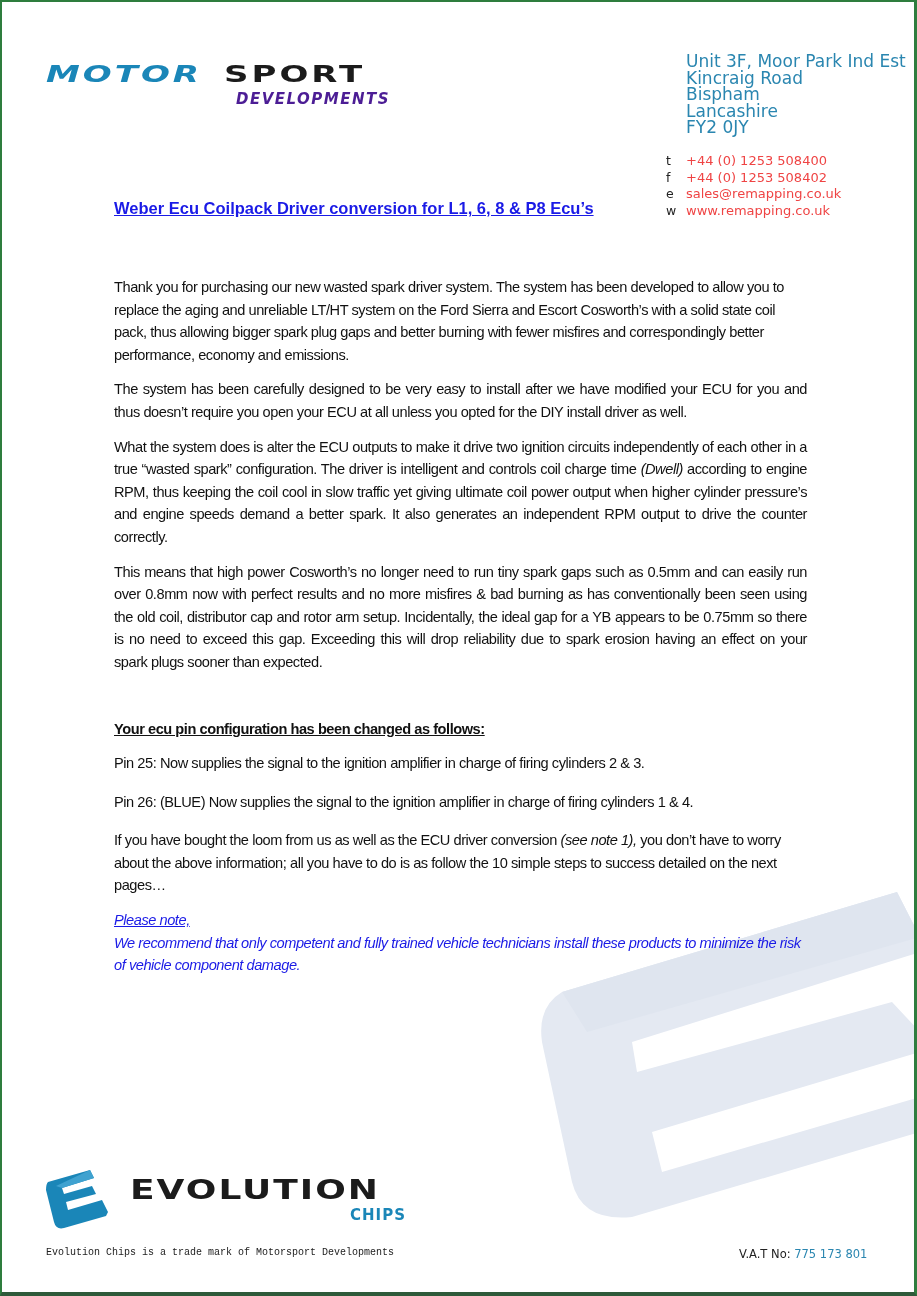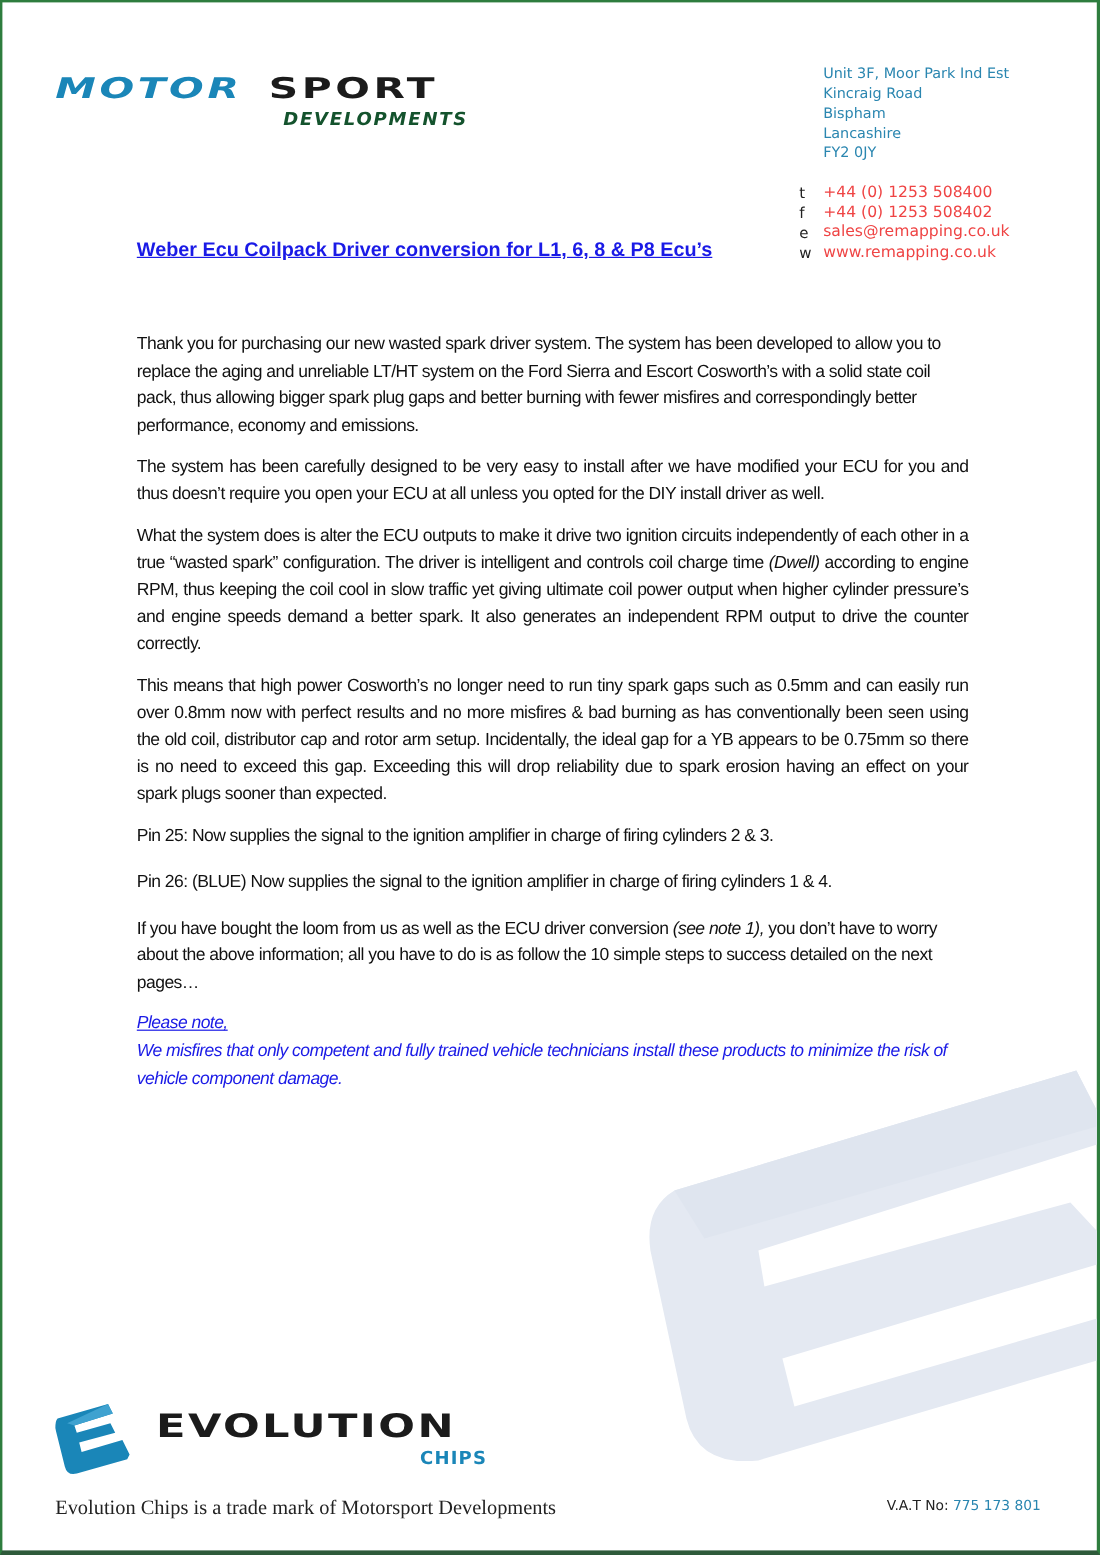--- a/index.html
+++ b/index.html
@@ -27,26 +27,26 @@
     }
     .md-logo .word-sport {
       position: absolute; left: 178px; top: 0;
       font-family: "DejaVu Sans", sans-serif; font-weight: bold;
       font-size: 34px; letter-spacing: 3px; color: #1b1b1b; line-height: 34px;
       transform: scaleY(0.7); transform-origin: top left;
     }
     .md-logo .word-dev {
       position: absolute; left: 190px; top: 28px;
       font-family: "DejaVu Sans", sans-serif; font-weight: bold; font-style: italic;
-      font-size: 15px; letter-spacing: 1.5px; color: #14532d;
+      font-size: 15px; letter-spacing: 1.5px; color: #4c1d95;
     }
 
     
     .address { position: absolute; left: 684px; top: 51px; z-index: 1;
-      font-family: "DejaVu Sans", sans-serif; font-size: 12px; line-height: 16.5px; color: #2a86b0; }
+      font-family: "DejaVu Sans", sans-serif; font-size: 17px; line-height: 16.5px; color: #2a86b0; }
     .address div { white-space: nowrap; }
     .contacts { position: absolute; left: 664px; top: 151px; z-index: 1;
       font-family: "DejaVu Sans", sans-serif; font-size: 13px; line-height: 16.5px; }
     .contacts .row { white-space: nowrap; display: flex; }
     .contacts .lab { width: 20px; color: #222; font-size: 12.5px; }
     .contacts .val { color: #ef4444; }
 
     
     .doc-title { position: absolute; left: 112px; top: 197px; z-index: 1;
       font-family: "Liberation Sans", sans-serif; font-weight: bold; font-size: 16.5px;
@@ -71,21 +71,21 @@
       font-family: "DejaVu Sans", sans-serif; font-weight: bold;
       font-size: 36px; letter-spacing: 2px; color: #1b1b1b; line-height: 36px;
       transform: scaleY(0.75); transform-origin: top left;
     }
     .ec-logo .word-chips {
       position: absolute; left: 304px; top: 38px;
       font-family: "DejaVu Sans", sans-serif; font-weight: bold; 
       font-size: 15px; letter-spacing: 1px; color: #1a86b8;
     }
     .trademark { position: absolute; left: 44px; top: 1245px; z-index: 1;
-      font-family: Liberation Serif, serif; font-size: 17px; color: #222; white-space: nowrap; }
+      font-family: Liberation Mono, monospace; font-size: 10px; color: #222; white-space: nowrap; }
     .vat { position: absolute; left: 737px; top: 1245px; z-index: 1;
       font-family: "DejaVu Sans", sans-serif; font-size: 11.5px; white-space: nowrap; }
     .vat .vat-label { color: #222; text-align: right; }
     .vat .vat-value { color: #2a86b0; }
   </style>
 </head>
 <body>
 
 <div class="page">
 
@@ -128,27 +128,28 @@
   </div>
 
   <div class="doc-title">Weber Ecu Coilpack Driver conversion for L1, 6, 8 &amp; P8 Ecu’s</div>
 
   <div class="body-text">
     <p class="left">Thank you for purchasing our new wasted spark driver system. The system has been developed to allow you to replace the aging and unreliable LT/HT system on the Ford Sierra and Escort Cosworth’s with a solid state coil pack, thus allowing bigger spark plug gaps and better burning with fewer misfires and correspondingly better performance, economy and emissions.</p>
     <p>The system has been carefully designed to be very easy to install after we have modified your ECU for you and thus doesn’t require you open your ECU at all unless you opted for the DIY install driver as well.</p>
     <p><span>What the system does is alter the ECU outputs to make it drive two ignition circuits independently of each other in a true “wasted spark” configuration. The driver is intelligent and controls coil charge time </span><i>(Dwell)</i><span> according to engine RPM, thus keeping the coil cool in slow traffic yet giving ultimate coil power output when higher cylinder pressure’s and engine speeds demand a better spark. It also generates an independent RPM output to drive the counter correctly.</span></p>
     <p>This means that high power Cosworth’s no longer need to run tiny spark gaps such as 0.5mm and can easily run over 0.8mm now with perfect results and no more misfires &amp; bad burning as has conventionally been seen using the old coil, distributor cap and rotor arm setup. Incidentally, the ideal gap for a YB appears to be 0.75mm so there is no need to exceed this gap. Exceeding this will drop reliability due to spark erosion having an effect on your spark plugs sooner than expected.</p>
 
+    <p class="left section-head">Your ecu pin configuration has been changed as follows:</p>
 
     <p class="left pin-line"><b>Pin 25:</b><span> Now supplies the signal to the ignition amplifier in charge of firing cylinders 2 &amp; 3.</span></p>
     <p class="left pin-line"><b>Pin 26:</b><span> (BLUE) Now supplies the signal to the ignition amplifier in charge of firing cylinders 1 &amp; 4.</span></p>
 
     <p class="left"><span>If you have bought the loom from us as well as the ECU driver conversion </span><i>(see note 1),</i><span> you don’t have to worry about the above information; all you have to do is as follow the 10 simple steps to success detailed on the next pages…</span></p>
 
-    <p class="left note"><span class="note-head">Please note,</span><br><span>We misfires that only competent and fully trained vehicle technicians install these products to minimize the risk of vehicle component damage.</span></p>
+    <p class="left note"><span class="note-head">Please note,</span><br><span>We recommend that only competent and fully trained vehicle technicians install these products to minimize the risk of vehicle component damage.</span></p>
   </div>
 
   <div class="ec-logo">
     <svg width="80" height="62" viewBox="0 0 80 62" style="position:absolute;left:0;top:0;">
       <path d="M2 14 L44 2 L48 10 L16 20 L18 26 L46 18 L50 26 L20 34 L22 42 L56 32 L62 44 L60 48 L18 60 Q10 62 8 54 L0 22 Q0 16 2 14 Z" fill="#1a86b8"></path>
       <path d="M44 2 L48 10 L16 20 L10 18 Z" fill="#3fa2d0"></path>
     </svg>
     <span class="word-evo">EVOLUTION</span>
     <span class="word-chips">CHIPS</span>
   </div>

